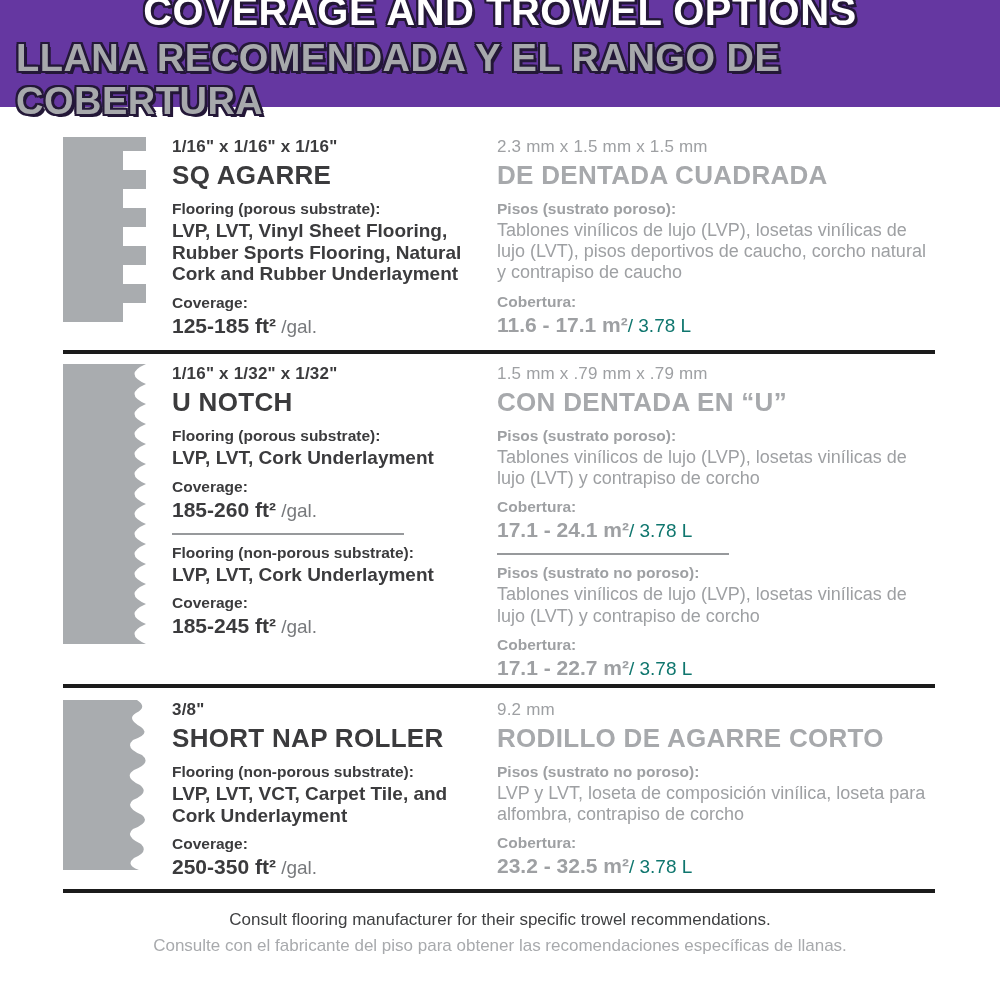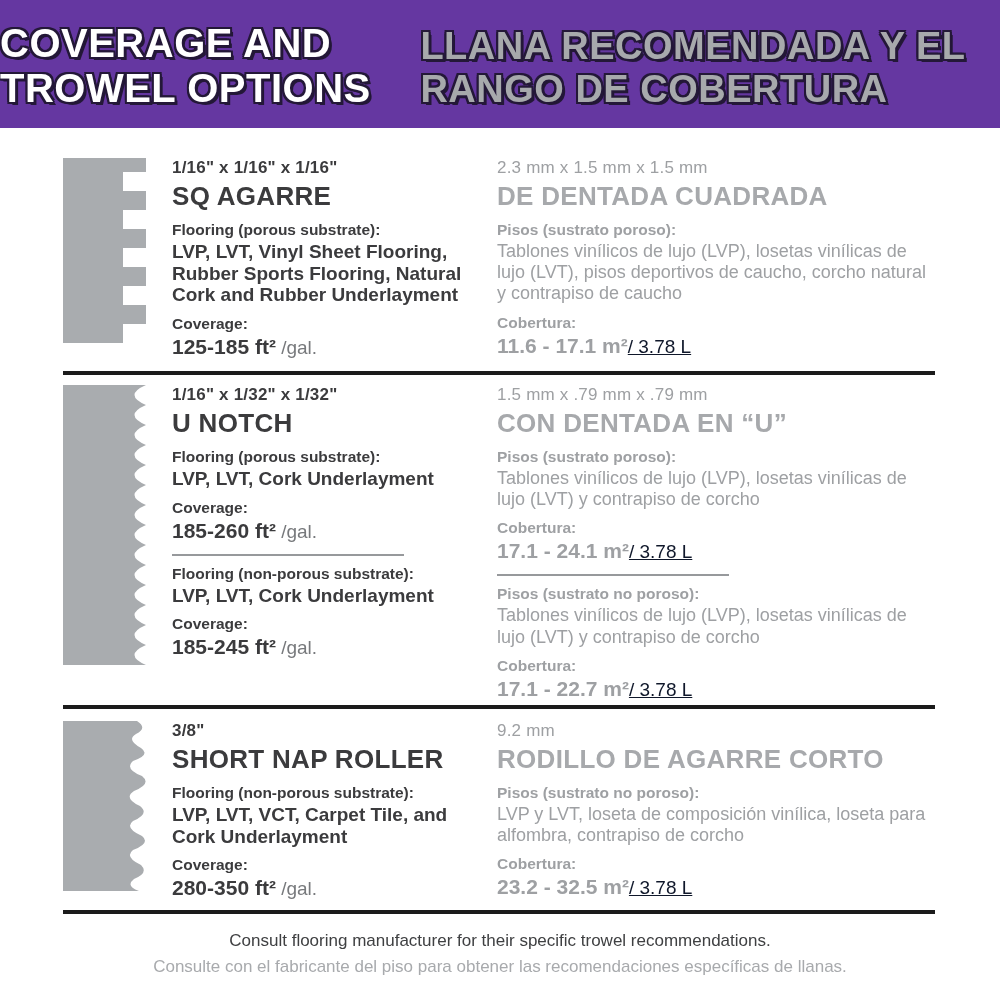--- a/index.html
+++ b/index.html
@@ -5,23 +5,23 @@
   * { margin:0; padding:0; box-sizing:border-box; }
   html,body { width:1000px; height:1000px; }
   body {
     font-family:"Liberation Sans", sans-serif;
     background:#ffffff;
     overflow:hidden;
     -webkit-font-smoothing:antialiased;
   }
   
   .header {
-    height:128px;
+    height:107px;
     background:var(--purple,#6537A1);
-    display:flex; justify-content:center; align-items:center;
+    display:flex; flex-direction:column; justify-content:center; align-items:center;
     padding-top:4px;
   }
   .hdr-line {
     font-weight:700;
     letter-spacing:0.5px;
     text-shadow:
       -2px -2px 0 #241838, 0 -2px 0 #241838, 2px -2px 0 #241838,
       -2px  0   0 #241838, 2px  0   0 #241838,
       -2px  2px 0 #241838, 0  2px 0 #241838, 2px 2px 0 #241838,
        3px  3px 0 #241838;
@@ -52,21 +52,21 @@
   .tool-name { font-size:26px; font-weight:800; letter-spacing:0.3px; margin-top:3px; }
   .col-es .tool-name { color:var(--subtitle_gray,#A3A5A8); }
 
   .substrate { font-size:15.5px; font-weight:700; margin-top:9px; }
   .materials { font-size:19px; font-weight:700; line-height:1.14; margin-top:2px; }
   .col-es .materials { font-weight:400; font-size:18px; line-height:1.18; }
 
   .cov-label { font-size:15.5px; font-weight:700; margin-top:9px; }
   .cov-value { font-size:21px; font-weight:700; margin-top:2px; white-space:nowrap; }
   .cov-value .unit { font-size:19px; font-weight:400; color:var(--unit_gray,#77797C); }
-  .col-es .cov-value .unit { color:#0f172a;text-decoration:underline; }
+  .col-es .cov-value .unit { color:#0f766e; }
 
   .subrule {
     border:none; height:0;
     border-top:2px solid #97999C;
     width:232px;
     margin-top:11px;
   }
 
   .rule { height:4px; background:var(--rule_dark,#1B1B1B); margin:0 65px 0 63px; }
 
@@ -148,21 +148,21 @@
     <svg width="83" height="170" viewBox="0 0 83 170">
       <path fill="#A9ACAF" d="M0 0 H74 Q85 7 73 13 Q63 19 78 27 Q88 34 70 40 Q61 48 79 55 Q89 63 71 70 Q60 77 77 85 Q87 93 70 100 Q61 107 79 115 Q88 122 70 129 Q61 136 78 144 Q86 152 71 158 Q62 165 76 170 H0 Z"></path>
     </svg>
   </div>
   <div class="col col-en">
     <div class="size-line">3/8"</div>
     <div class="tool-name">SHORT NAP ROLLER</div>
     <div class="substrate">Flooring (non-porous substrate):</div>
     <div class="materials">LVP, LVT, VCT, Carpet Tile, and Cork Underlayment</div>
     <div class="cov-label">Coverage:</div>
-    <div class="cov-value"><span>280-350 ft²</span><span class="unit"> /gal.</span></div>
+    <div class="cov-value"><span>250-350 ft²</span><span class="unit"> /gal.</span></div>
   </div>
   <div class="col col-es">
     <div class="size-line">9.2 mm</div>
     <div class="tool-name">RODILLO DE AGARRE CORTO</div>
     <div class="substrate">Pisos (sustrato no poroso):</div>
     <div class="materials">LVP y LVT, loseta de composición vinílica, loseta para alfombra, contrapiso de corcho</div>
     <div class="cov-label">Cobertura:</div>
     <div class="cov-value"><span>23.2 - 32.5 m²</span><span class="unit">/ 3.78 L</span></div>
   </div>
 </div>

